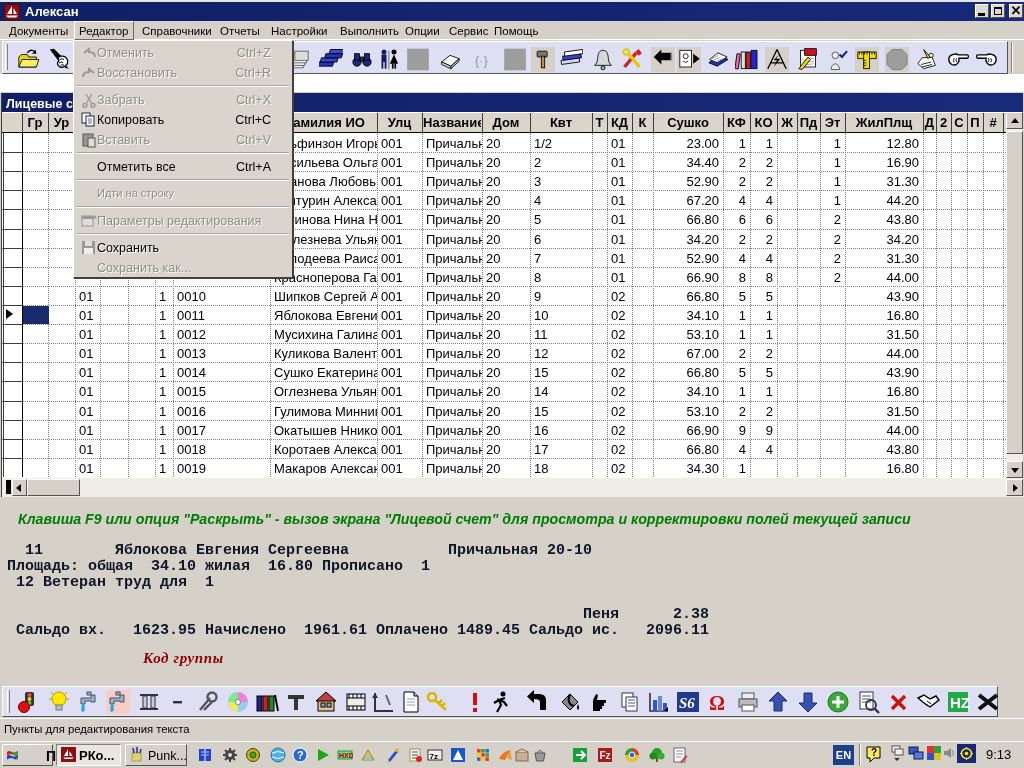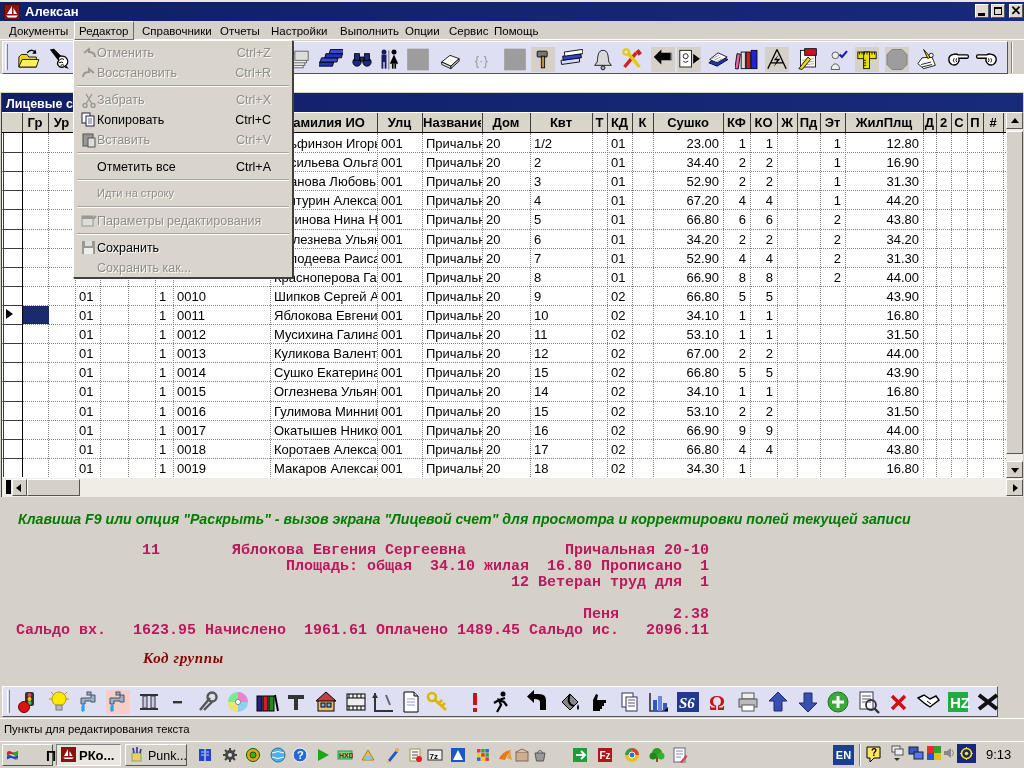--- a/index.html
+++ b/index.html
@@ -602,21 +602,21 @@
     <div class="abs" style="left:6px;top:480px;width:5px;height:14px;background:#000;"></div>
     <div class="abs raised" style="left:12px;top:479px;width:15px;height:17px;background:#d5d1c8;">
       <div style="margin:4px 0 0 3px;width:0;height:0;border-right:5px solid #000;border-top:4px solid transparent;border-bottom:4px solid transparent;"></div>
     </div>
     <div class="abs raised" style="left:27px;top:479px;width:53px;height:17px;background:#d5d1c8;"></div>
     <div class="abs raised" style="left:1006px;top:479px;width:17px;height:17px;background:#d5d1c8;">
       <div style="margin:4px 0 0 6px;width:0;height:0;border-left:5px solid #000;border-top:4px solid transparent;border-bottom:4px solid transparent;"></div>
     </div>
     <div class="abs" style="left:0;top:497px;width:1024px;height:189px;background:#d5d1c8;"></div>
     <div class="abs" style="left:18px;top:511px;font-size:14.2px;font-style:italic;font-weight:bold;color:#007d00;">Клавиша F9 или опция "Раскрыть" - вызов экрана "Лицевой счет" для просмотра и корректировки полей текущей записи</div>
-    <pre class="abs" style="left:7px;top:543px;font-family:'Liberation Mono',monospace;font-size:15px;font-weight:bold;color:#be185d;line-height:16px;text-align:right;">  11        Яблокова Евгения Сергеевна           Причальная 20-10
+    <pre class="abs" style="left:7px;top:543px;font-family:'Liberation Mono',monospace;font-size:15px;font-weight:bold;color:#0f172a;line-height:16px;">  11        Яблокова Евгения Сергеевна           Причальная 20-10
 Площадь: общая  34.10 жилая  16.80 Прописано  1
  12 Ветеран труд для  1
 
                                                                 Пеня      2.38
  Сальдо вх.   1623.95 Начислено  1961.61 Оплачено 1489.45 Сальдо ис.   2096.11</pre>
     <div class="abs" style="left:143px;top:650px;font-size:15px;font-weight:bold;font-style:italic;color:#8b0000;font-family:'Liberation Serif',serif;letter-spacing:0.6px;">Код группы</div>
     <div class="abs raised" style="left:2px;top:686px;width:996px;height:31px;background:#dfdff3;"></div>
     <div class="abs" style="left:7px;top:690px;width:3px;height:23px;border-left:1px solid #fff;border-right:1px solid #808080;"></div>
     <div class="abs" style="left:17px;top:690px;width:24px;height:24px;">
       <svg width="24" height="24">

